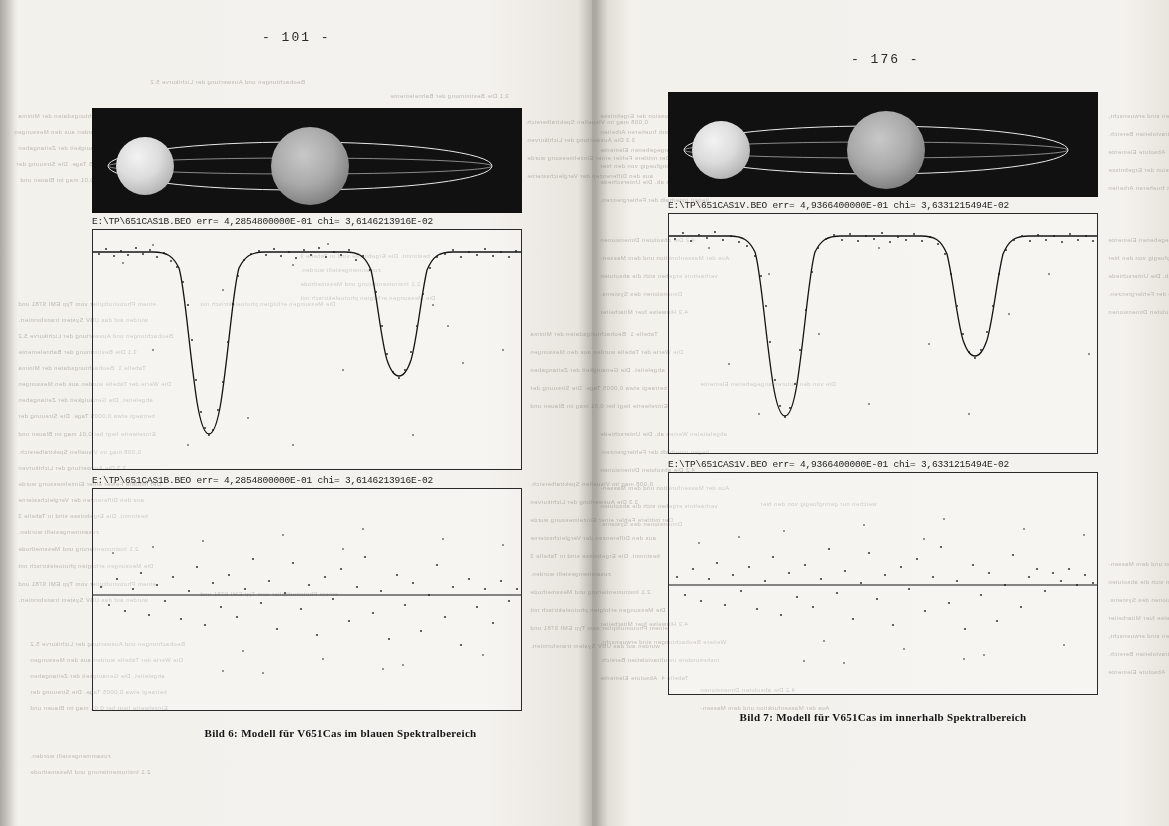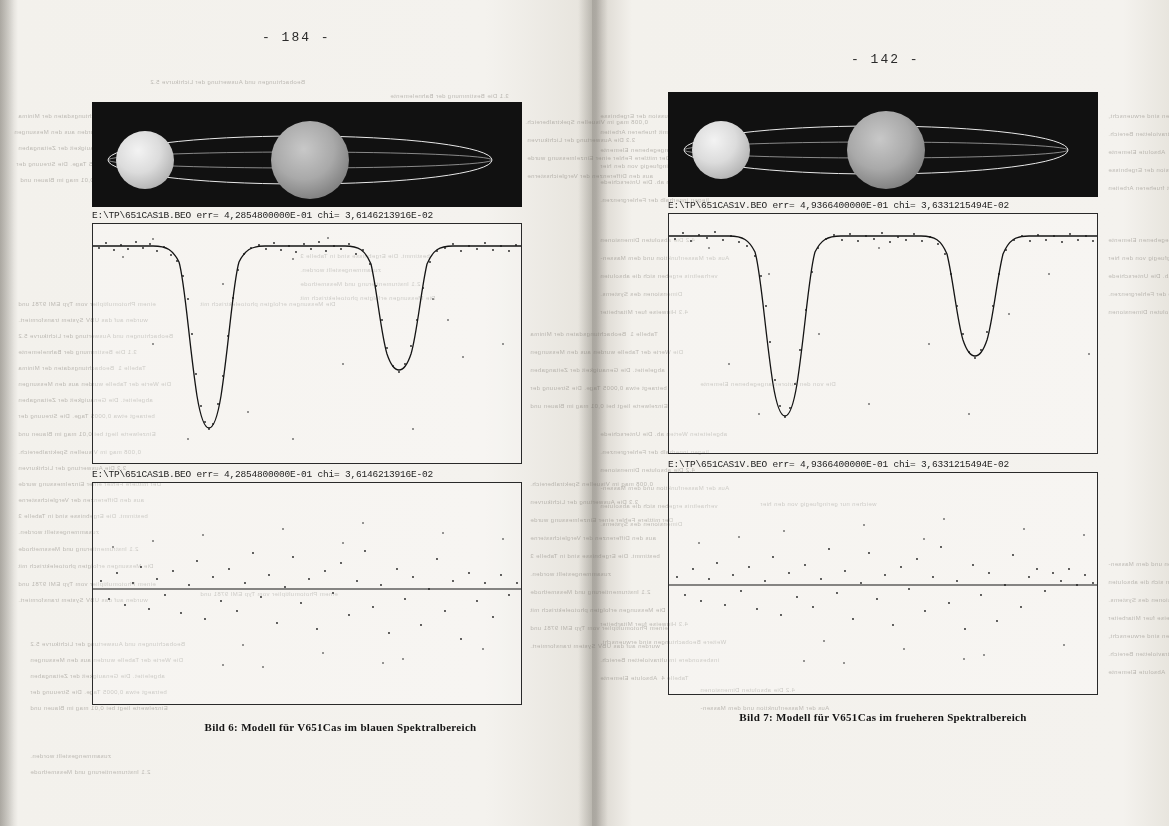--- a/index.html
+++ b/index.html
@@ -190,24 +190,24 @@
 <div class="ghost" style="left:600px;top:520px;">Dimensionen des Systems.</div>
 <div class="ghost" style="left:600px;top:620px;">4.3 Hinweise fuer Mitarbeiter</div>
 <div class="ghost" style="left:600px;top:638px;">Weitere Beobachtungen sind erwuenscht,</div>
 <div class="ghost" style="left:600px;top:656px;">insbesondere im ultravioletten Bereich.</div>
 <div class="ghost" style="left:600px;top:674px;">Tabelle 4  Absolute Elemente</div>
 <div class="ghost" style="left:700px;top:686px;">4.2 Die absoluten Dimensionen</div>
 <div class="ghost" style="left:700px;top:704px;">Aus der Massenfunktion und dem Massen-</div>
 <div class="ghost" style="left:700px;top:380px;">Die von den Autoren angegebenen Elemente</div>
 <div class="ghost" style="left:760px;top:500px;">weichen nur geringfuegig von den hier</div>
 
-<div class="pagenum" style="left:262px;top:30px;">- 184 -</div>
-<div class="pagenum" style="left:851px;top:52px;">- 142 -</div>
-
-<div class="figure" style="left:92px;top:102px;width:497px;">
+<div class="pagenum" style="left:262px;top:30px;">- 101 -</div>
+<div class="pagenum" style="left:851px;top:52px;">- 176 -</div>
+
+<div class="figure" style="left:92px;top:108px;width:497px;">
 
   <div class="model-strip" style="width:430px;height:105px;">
     <svg viewBox="0 0 430 105" preserveAspectRatio="none" style="position:absolute;inset:0;width:100%;height:100%;">
       <ellipse cx="208" cy="58" rx="192" ry="24" fill="none" stroke="#e8e8e8" stroke-width="1"></ellipse>
       <ellipse cx="208" cy="58" rx="192" ry="8" fill="none" stroke="#bdbdbd" stroke-width="0.7"></ellipse>
     </svg>
     <div class="star star-a" style="left:24px;top:29px;width:58px;height:58px;"></div>
     <div class="star star-b" style="left:179px;top:19px;width:78px;height:78px;"></div>
   </div>
 
@@ -553,14 +553,14 @@
         <circle cx="395" cy="172" r="0.8"></circle>
           <circle cx="135" cy="188" r="0.8"></circle>
           <circle cx="255" cy="66" r="0.8"></circle>
         <circle cx="295" cy="186" r="0.8"></circle>
           <circle cx="175" cy="190" r="0.8"></circle>
           <circle cx="415" cy="62" r="0.8"></circle>
       </g>
     </svg>
   </div>
 
-  <div class="figcaption" style="margin-top:16px;text-align:center;">Bild 7: Modell für V651Cas im frueheren Spektralbereich</div>
+  <div class="figcaption" style="margin-top:16px;text-align:center;">Bild 7: Modell für V651Cas im innerhalb Spektralbereich</div>
 </div>
 
 </body></html>

